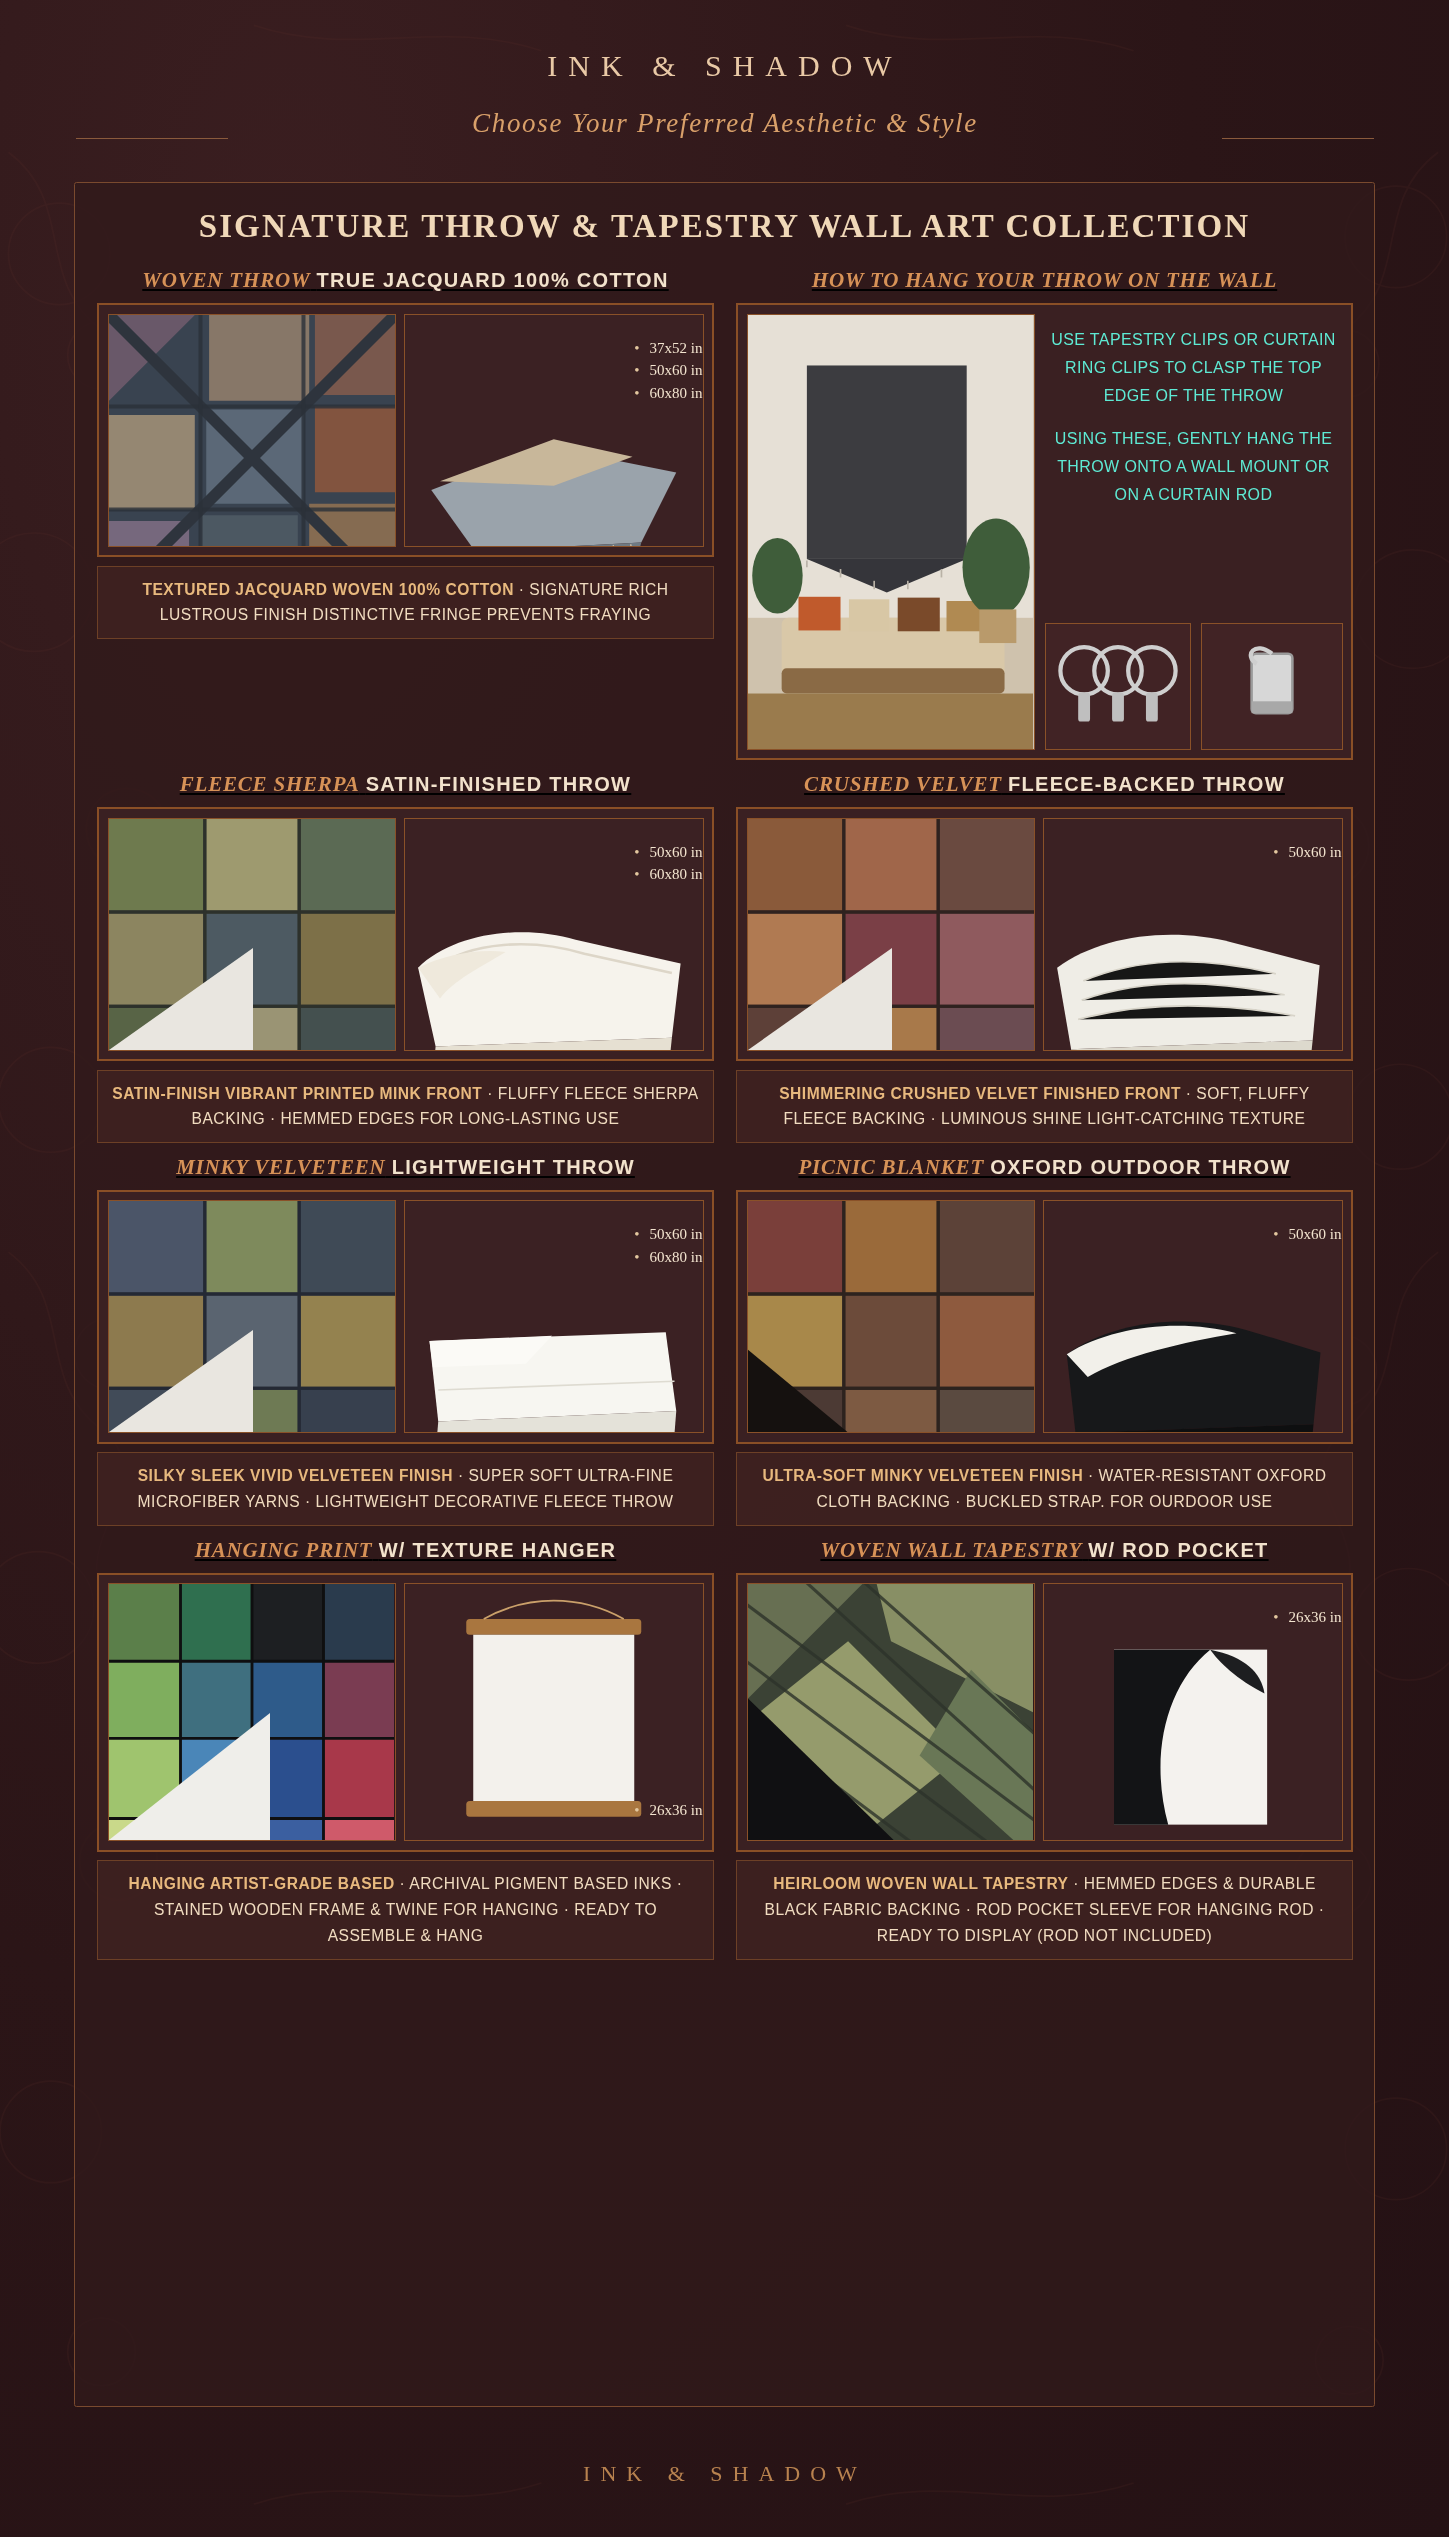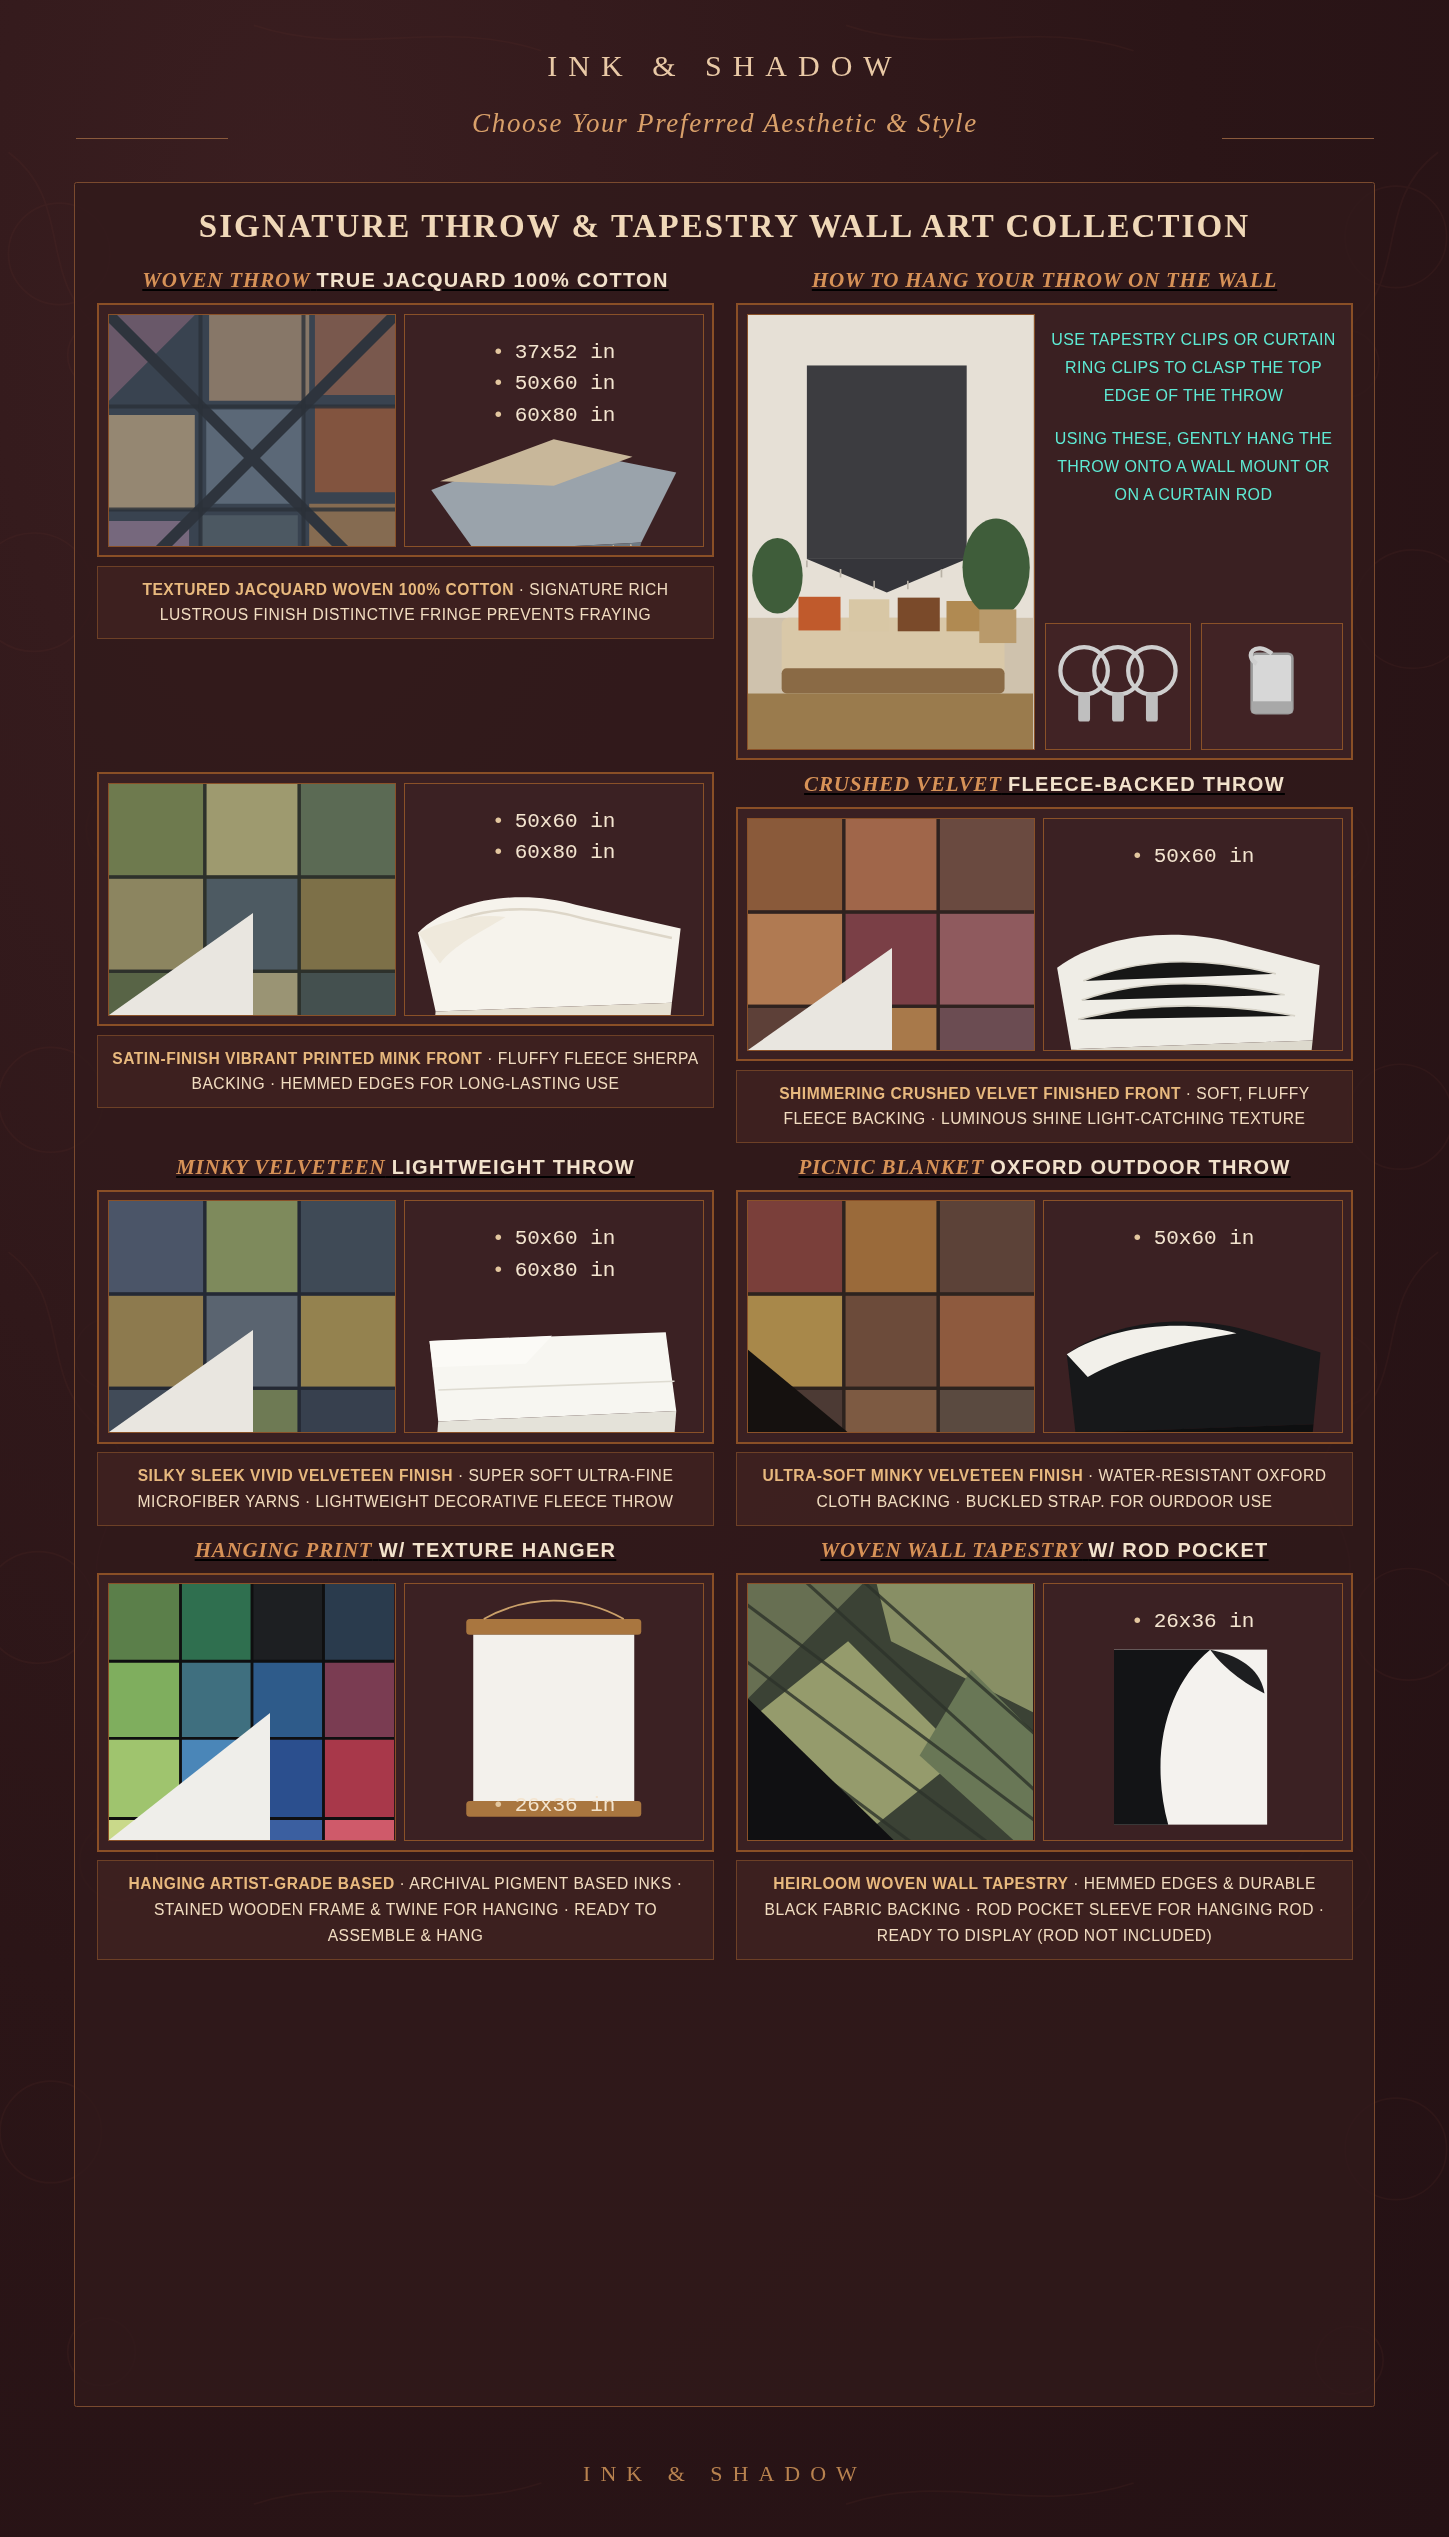--- a/index.html
+++ b/index.html
@@ -121,23 +121,23 @@
     background:#30191b;
     position:relative;
     overflow:hidden;
   }
   .cell.left{ width:288px; border:1.7px solid #8a5128;}
   .cell.right{ flex:1; border:1.7px solid #8a5128; background:#3b2123;}
 
   .sizes{
     position:absolute; top:22px; left:0; right:0;
     color:#f3e4cf;
-    font-family:Liberation Mono, monospace;
-    font-size:21px;
-    text-align:center;
+    font-family:Liberation Serif, serif;
+    font-size:15px;
+    text-align:right;
     line-height:1.5;
   }
   .sizes li{ list-style:none; }
   .sizes li:before{ content:"\2022"; color:#e3c79f; margin-right:10px;}
 
   .sizes.bottom{ top:auto; bottom:18.6px; }
 
   .desc{
     margin-top:8.5px;
     border:1.7px solid #6d4026;
@@ -371,20 +371,24 @@
                   </svg>
                 </div>
               </div>
             </div>
           </div>
         </div>
       </div>
 
       <div class="row">
         <div class="panel">
+          <div class="panel-head">
+            <span class="em">FLEECE SHERPA</span>
+            <span class="pl">SATIN-FINISHED THROW</span>
+          </div>
           <div class="imgbox">
             <div class="cell left">
               <svg class="mosaic" viewBox="0 0 100 100" preserveAspectRatio="none">
                 <rect width="100" height="100" fill="#3b3d34"></rect>
                 <g>
                   <polygon points="0,0 33,0 33,32 0,32" fill="#6e7a4e"></polygon>
                   <polygon points="34,0 66,0 66,32 34,32" fill="#9e9a6f"></polygon>
                   <polygon points="67,0 100,0 100,32 67,32" fill="#5b6a54"></polygon>
                   <polygon points="0,33 33,33 33,65 0,65" fill="#8c8560"></polygon>
                   <polygon points="34,33 66,33 66,65 34,65" fill="#4d5a62"></polygon>

